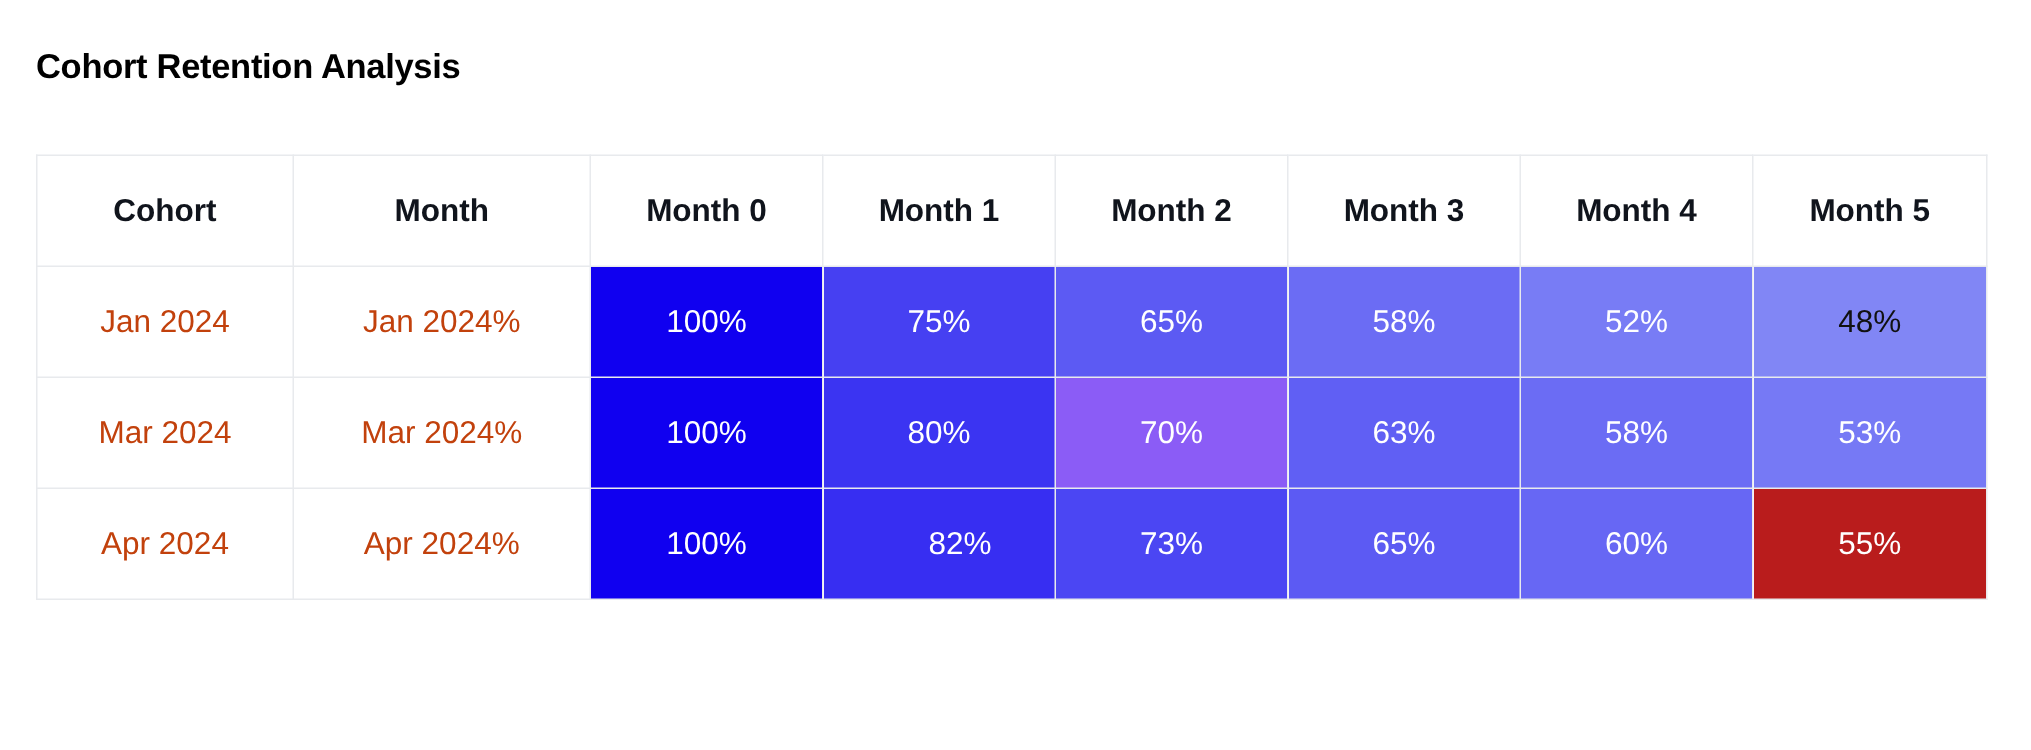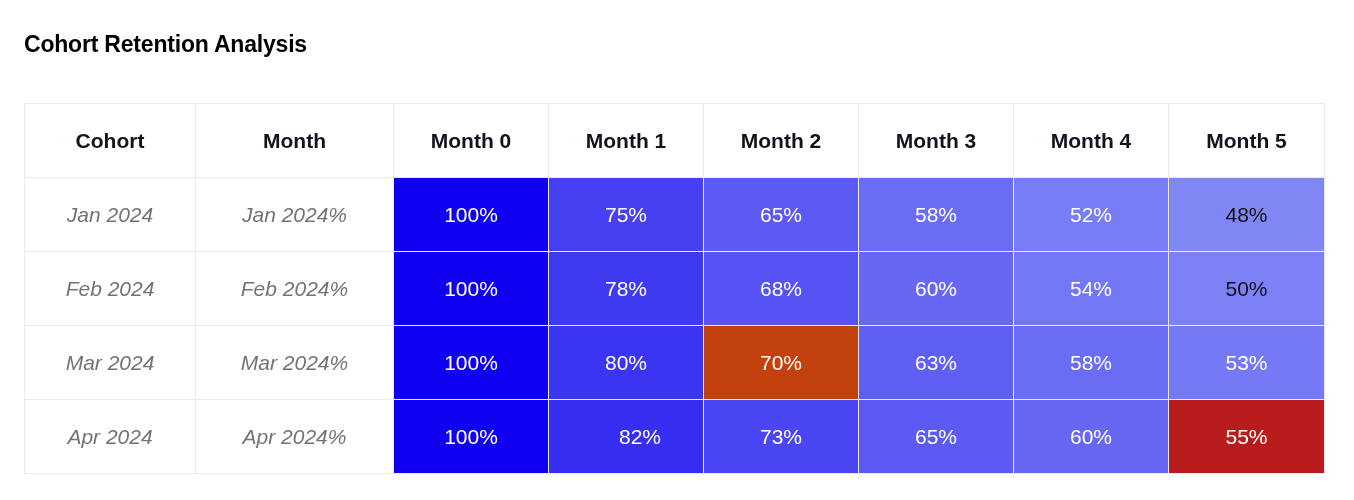--- a/index.html
+++ b/index.html
@@ -70,22 +70,21 @@
 
   table.cohort-table tbody td {
     height: 73px;
     font-size: 21px;
     font-weight: normal;
     white-space: nowrap;
   }
 
   td.label-cell {
     background: #ffffff;
-    color: #737373;
-    font-style: italic;
+    color: #c2410c;
   }
 
   td.heat-cell {
     color: #ffffff;
   }
 
   td.heat-cell.dark-text {
     color: #111111;
     margin-top: 28px;
   }
@@ -132,35 +131,25 @@
             <td class="label-cell">Jan 2024</td>
             <td class="label-cell">Jan 2024%</td>
             <td class="heat-cell" style="background: rgb(16, 0, 240);">100%</td>
             <td class="heat-cell" style="background: rgb(70, 64, 242); margin-left: 28px;">75%</td>
             <td class="heat-cell" style="background: rgb(92, 90, 243);">65%</td>
             <td class="heat-cell" style="background: rgb(107, 108, 244);">58%</td>
             <td class="heat-cell" style="background: rgb(120, 124, 245);">52%</td>
             <td class="heat-cell dark-text" style="background: rgb(129, 134, 245);">48%</td>
           </tr>
           <tr>
-            <td class="label-cell">Feb 2024</td>
-            <td class="label-cell">Feb 2024%</td>
-            <td class="heat-cell" style="background: rgb(16, 0, 240);">100%</td>
-            <td class="heat-cell" style="background: rgb(64, 57, 242);">78%</td>
-            <td class="heat-cell" style="background: rgb(86, 82, 243);">68%</td>
-            <td class="heat-cell" style="background: rgb(103, 103, 244);">60%</td>
-            <td class="heat-cell" style="background: rgb(116, 119, 244);">54%</td>
-            <td class="heat-cell dark-text" style="background: rgb(125, 129, 245);">50%</td>
-          </tr>
-          <tr>
             <td class="label-cell">Mar 2024</td>
             <td class="label-cell">Mar 2024%</td>
             <td class="heat-cell" style="background: rgb(16, 0, 240);">100%</td>
             <td class="heat-cell" style="background: rgb(59, 52, 242);">80%</td>
-            <td class="heat-cell" style="background: #c2410c;">70%</td>
+            <td class="heat-cell" style="background: #8b5cf6;">70%</td>
             <td class="heat-cell" style="background: rgb(96, 95, 244);">63%</td>
             <td class="heat-cell" style="background: rgb(107, 108, 244);">58%</td>
             <td class="heat-cell" style="background: rgb(118, 121, 245);">53%</td>
           </tr>
           <tr>
             <td class="label-cell">Apr 2024</td>
             <td class="label-cell">Apr 2024%</td>
             <td class="heat-cell" style="background: rgb(16, 0, 240);">100%</td>
             <td class="heat-cell" style="background: rgb(55, 46, 242); padding-left: 28px;">82%</td>
             <td class="heat-cell" style="background: rgb(75, 70, 243);">73%</td>

